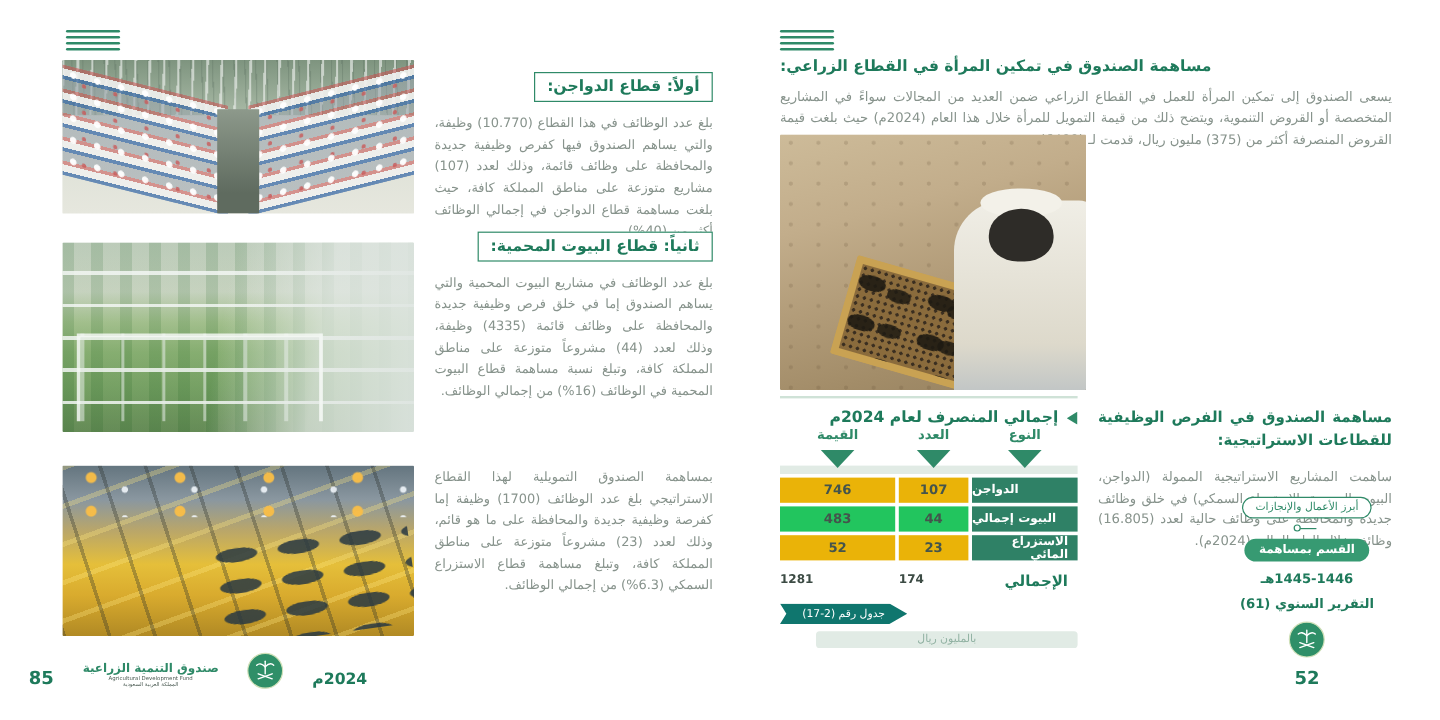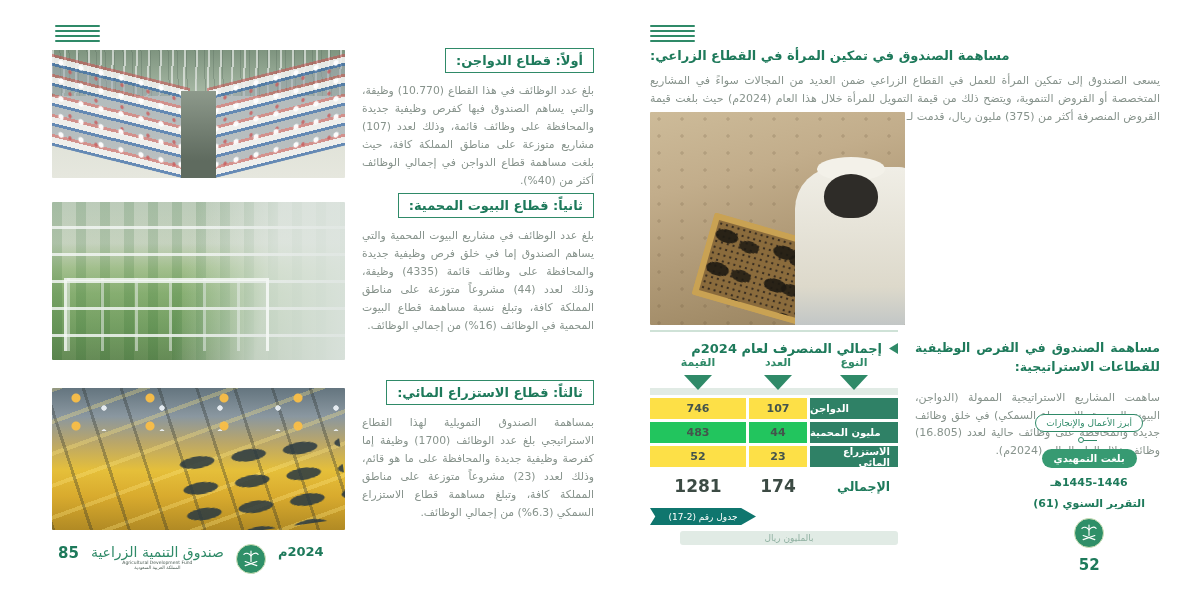--- a/index.html
+++ b/index.html
@@ -75,21 +75,21 @@
     box-shadow:inset 0 0 0 6px #c9a253;}
   .bk-comb{position:absolute;left:6px;top:6px;right:6px;bottom:6px;
     background-image:
       radial-gradient(ellipse 16px 9px at 20% 40%,rgba(30,26,18,.9) 0 70%,transparent 75%),
       radial-gradient(ellipse 14px 8px at 70% 60%,rgba(30,26,18,.85) 0 70%,transparent 75%),
       radial-gradient(circle 1.6px at 3px 3px,#3a2e20 0 1.2px,transparent 1.6px);
     background-size:60px 34px,52px 30px,6px 6px;background-color:#8a6b3c;}
 
   
   .sec{position:absolute;left:362px;width:232px;direction:rtl;text-align:right;}
-  .sec-1{top:48px;} .sec-2{top:193px;} .sec-3{top:380px;}
+  .sec-1{top:60px;} .sec-2{top:193px;} .sec-3{top:380px;}
   .secbox{display:inline-block;border:1.5px solid #2f8a68;background:#fff;
     color:#1e7a5b;font-weight:bold;font-size:13px;padding:4px 10px;}
   .sec p{margin:9px 0 0;font-size:10.8px;line-height:1.66;color:#87938c;text-align:justify;}
 
   
   .h-women{position:absolute;top:48px;right:52px;left:50px;margin:0;direction:rtl;
     font-size:13px;font-weight:bold;color:#1e7a5b;text-align:left;}
   .p-women{position:absolute;top:72px;right:40px;left:50px;margin:0;direction:rtl;
     font-size:11px;line-height:1.62;color:#87938c;text-align:justify;}
   .right-col{position:absolute;top:338px;right:40px;width:245px;direction:rtl;}
@@ -106,39 +106,39 @@
     clip-path:polygon(100% 0,100% 100%,0 50%);}
   .t-grid{display:grid;grid-template-columns:96px 58px 88px;column-gap:3px;direction:ltr;}
   .t-headrow{margin-bottom:3px;}
   .t-head{color:#2f8a68;font-weight:bold;font-size:11px;text-align:center;}
   .t-tri{width:0;height:0;margin:3px auto 0;
     border-left:14px solid transparent;border-right:14px solid transparent;
     border-top:15px solid #2f8a68;}
   .t-strip{height:7px;background:#e1ebe5;margin-top:-2px;}
   .t-rows{margin-top:3px;row-gap:3px;}
   .t-cell{height:21px;display:flex;align-items:center;justify-content:center;
-    font-size:11px;font-weight:bold;color:#44544c;background:#fde047;}
+    font-size:11px;font-weight:bold;color:#44544c;background:#eab308;}
   .row-alt .t-cell{background:#22c55e;}
   .t-type{background:#2f8166 !important;color:#fff;font-size:10px;font-weight:bold;
     justify-content:flex-end;padding-left:0;padding-right:8px;direction:rtl;}
   .t-totalrow{margin-top:9px;align-items:center;}
-  .t-total-num{font-size:17px;font-weight:bold;color:#3c4b44;text-align:center;}
+  .t-total-num{font-size:10px;font-weight:bold;color:#3c4b44;text-align:left;}
   .t-total-label{font-size:12.5px;font-weight:bold;color:#1e7a5b;text-align:right;
     direction:rtl;padding-right:8px;}
   .t-ribbon{margin-top:12px;width:106px;height:17px;background:#0f766e;color:#fff;
     font-size:9px;display:flex;align-items:center;justify-content:center;direction:rtl;
     clip-path:polygon(0 0,86% 0,100% 50%,86% 100%,0 100%,5% 50%);}
   .t-unit{margin:6px 0 0 30px;height:14px;background:#e1ebe5;border-radius:3px;
     color:#90b1a2;font-size:9px;display:flex;align-items:center;justify-content:center;direction:rtl;}
 
   
-  .footer-left{position:absolute;left:58px;bottom:26px;display:flex;align-items:flex-start;gap:12px;}
+  .footer-left{position:absolute;left:24px;bottom:26px;display:flex;align-items:flex-end;gap:24px;}
   .pagenum{font-size:15px;font-weight:bold;color:#1e7a5b;}
   .logotype{text-align:center;line-height:1.15;}
-  .lt-ar{font-size:14px;font-weight:normal;color:#2f8a68;display:block;}
+  .lt-ar{font-size:10px;font-weight:bold;color:#2f8a68;display:block;}
   .lt-en{font-size:4.5px;color:#4a5a52;display:block;}
   .emblem{width:30px;height:30px;border-radius:50%;background:#2f8f68;
     border:1.5px solid #cfe0b8;display:flex;align-items:center;justify-content:center;flex:0 0 auto;}
   .yearlab{font-size:13px;font-weight:bold;color:#1e7a5b;direction:rtl;}
   .footer-right{position:absolute;right:55px;bottom:26px;display:flex;align-items:center;gap:8px;flex-direction:column;}
   .pill-outline{border:1px solid #2f8a68;color:#2f8a68;background:#fff;border-radius:10px;
     font-size:9px;padding:3px 10px;direction:rtl;white-space:nowrap;}
   .conn{position:relative;width:16px;height:1px;background:#2f8a68;}
   .conn i{position:absolute;left:-3px;top:-3px;width:6px;height:6px;border:1px solid #2f8a68;
     border-radius:50%;background:#fff;display:block;}
@@ -177,21 +177,20 @@
 
     <div class="sec sec-1">
       <span class="secbox">أولاً: قطاع الدواجن:</span>
       <p>بلغ عدد الوظائف في هذا القطاع (10.770) وظيفة، والتي يساهم الصندوق فيها كفرص وظيفية جديدة والمحافظة على وظائف قائمة، وذلك لعدد (107) مشاريع متوزعة على مناطق المملكة كافة، حيث بلغت مساهمة قطاع الدواجن في إجمالي الوظائف أكثر من (40%).</p>
     </div>
     <div class="sec sec-2">
       <span class="secbox">ثانياً: قطاع البيوت المحمية:</span>
       <p>بلغ عدد الوظائف في مشاريع البيوت المحمية والتي يساهم الصندوق إما في خلق فرص وظيفية جديدة والمحافظة على وظائف قائمة (4335) وظيفة، وذلك لعدد (44) مشروعاً متوزعة على مناطق المملكة كافة، وتبلغ نسبة مساهمة قطاع البيوت المحمية في الوظائف (16%) من إجمالي الوظائف.</p>
     </div>
     <div class="sec sec-3">
-      <span class="secbox">ثالثاً: قطاع الاستزراع المائي:</span>
       <p>بمساهمة الصندوق التمويلية لهذا القطاع الاستراتيجي بلغ عدد الوظائف (1700) وظيفة إما كفرصة وظيفية جديدة والمحافظة على ما هو قائم، وذلك لعدد (23) مشروعاً متوزعة على مناطق المملكة كافة، وتبلغ مساهمة قطاع الاستزراع السمكي (6.3%) من إجمالي الوظائف.</p>
     </div>
 
     <div class="footer-left">
       <span class="pagenum">85</span>
       <span class="logotype">
         <span class="lt-ar">صندوق التنمية الزراعية</span>
         <span class="lt-en">Agricultural Development Fund</span>
         <span class="lt-en">المملكة العربية السعودية</span>
       </span>
@@ -255,21 +254,21 @@
       <div class="t-strip"></div>
 
       <div class="t-grid t-rows">
         <div class="t-cell">746</div>
         <div class="t-cell">107</div>
         <div class="t-cell t-type">الدواجن</div>
       </div>
       <div class="t-grid t-rows row-alt">
         <div class="t-cell">483</div>
         <div class="t-cell">44</div>
-        <div class="t-cell t-type">مليون المحمية</div>
+        <div class="t-cell t-type">البيوت إجمالي</div>
       </div>
       <div class="t-grid t-rows">
         <div class="t-cell">52</div>
         <div class="t-cell">23</div>
         <div class="t-cell t-type">الاستزراع المائي</div>
       </div>
 
       <div class="t-grid t-totalrow">
         <div class="t-total-num">1281</div>
         <div class="t-total-num">174</div>
@@ -278,21 +277,21 @@
 
       <div class="t-ribbon">جدول رقم (2-17)</div>
       <div class="t-unit">بالمليون ريال</div>
     </div>
 
     <div class="footer-right">
       <span class="pill-outline">أبرز الأعمال والإنجازات</span>
       <span class="conn">
           <i></i>
         </span>
-      <span class="pill-fill">بلغت التمهيدي</span>
+      <span class="pill-fill">القسم بمساهمة</span>
       <span class="ft-years">1445-1446هـ</span>
       <span class="ft-title">التقرير السنوي (61)</span>
       <span class="emblem">
         <svg width="20" height="20" viewBox="0 0 24 24" fill="none" stroke="#ffffff" stroke-width="1.4" stroke-linecap="round">
           <path d="M12 8 V15"></path>
           <path d="M12 8 Q7 3 3.5 6.5"></path>
           <path d="M12 8 Q17 3 20.5 6.5"></path>
           <path d="M12 8 Q12 2.5 12 2.5"></path>
           <path d="M5 20 L19 15"></path>
           <path d="M5 15 L19 20"></path>

